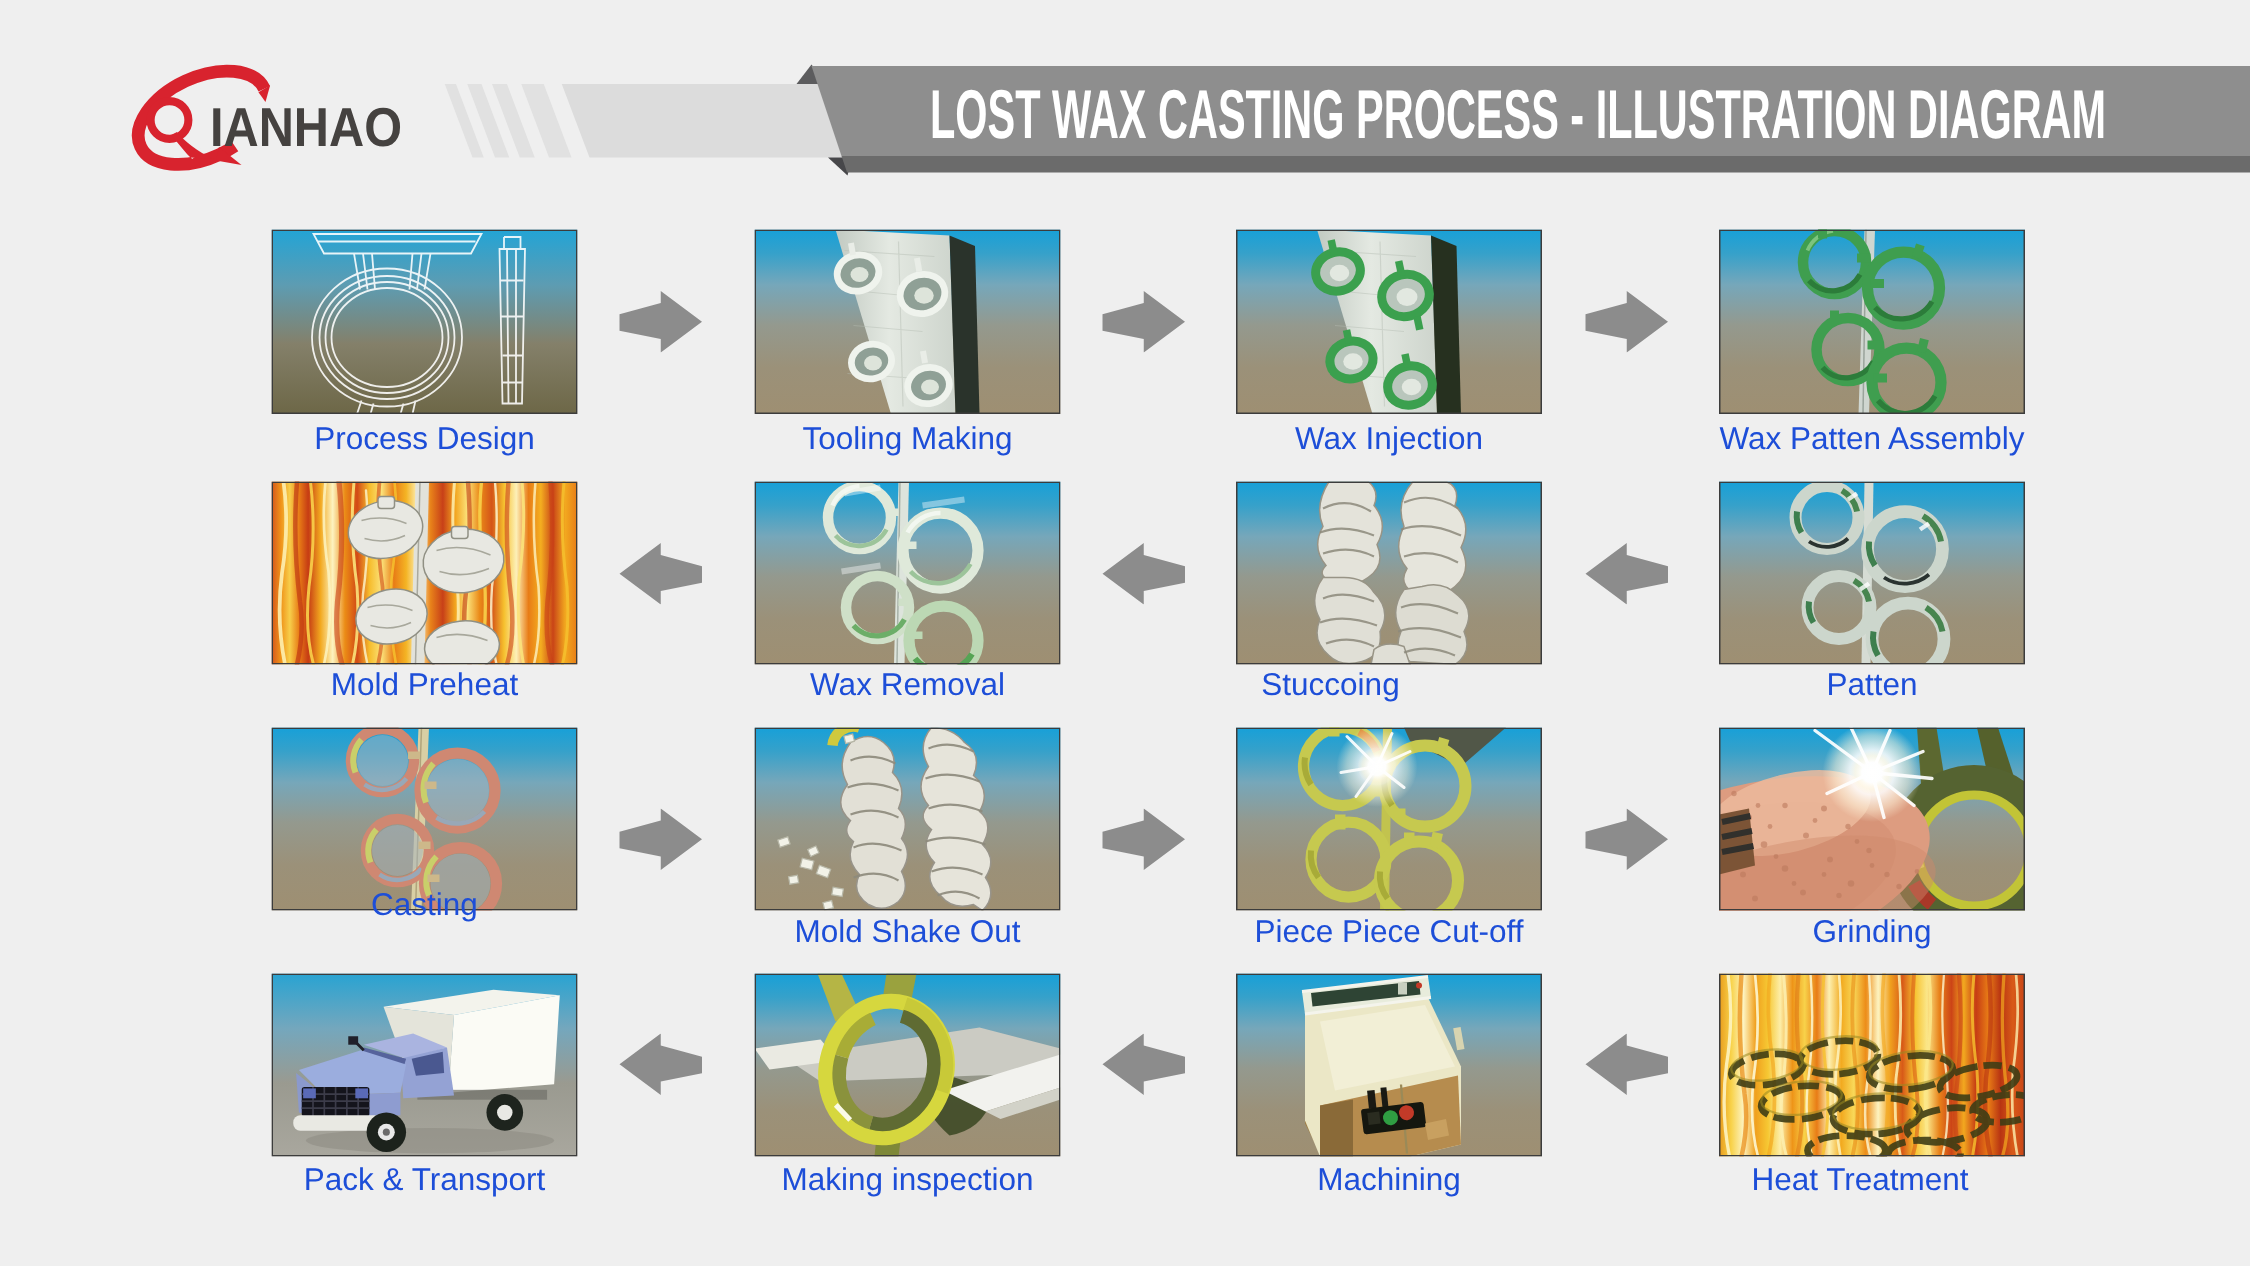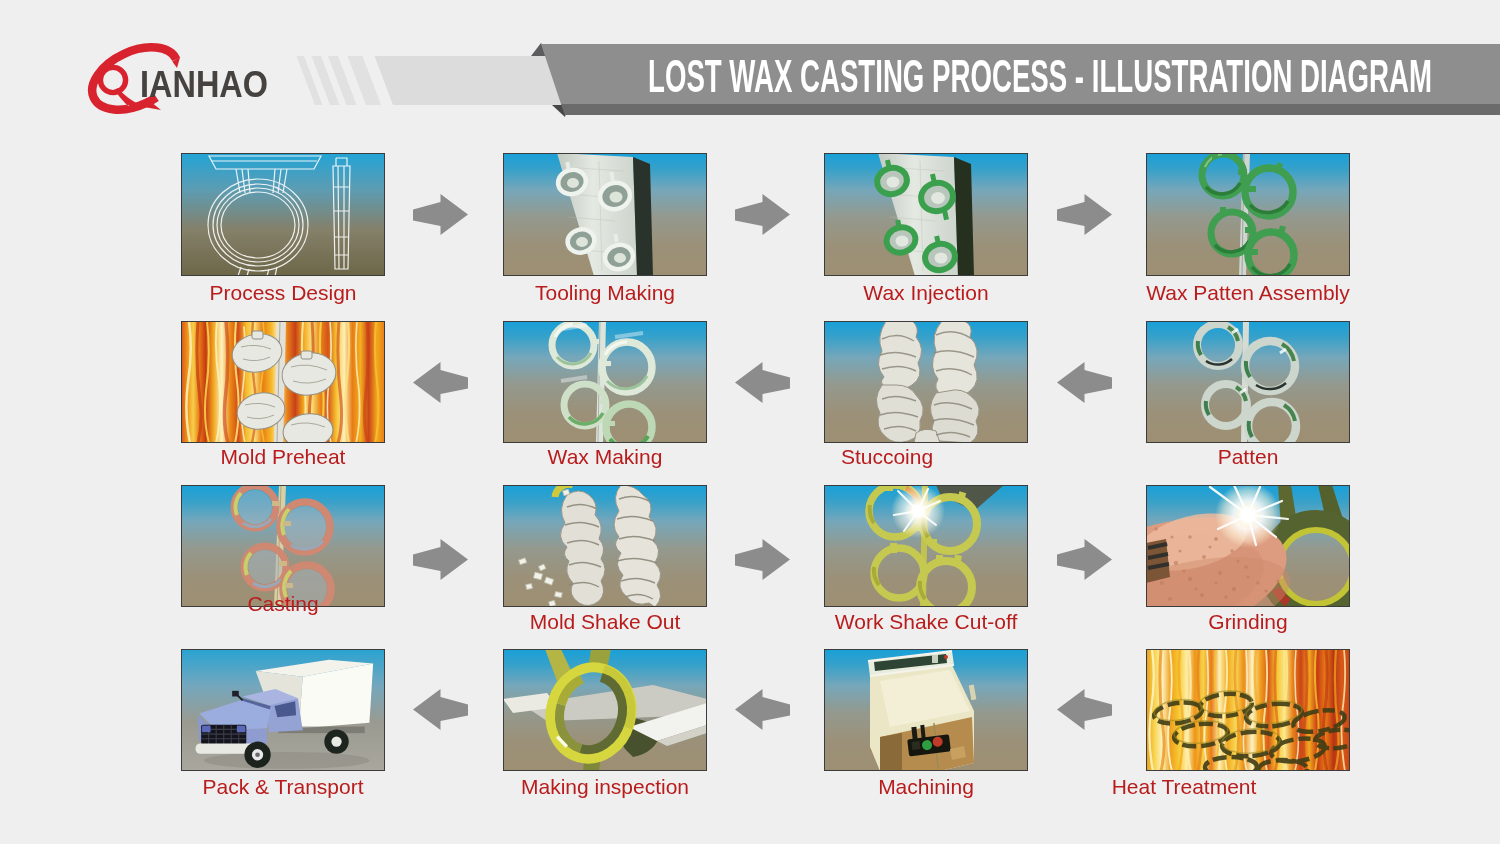--- a/index.html
+++ b/index.html
@@ -1,22 +1,22 @@
 <!DOCTYPE html>
 <html><head>
 <meta charset="utf-8">
 <style>
 html,body{margin:0;padding:0;}
 body{width:1500px;height:844px;overflow:hidden;background:#efefef;font-family:"Liberation Sans",sans-serif;}
 #stage{position:absolute;left:0;top:0;width:1500px;height:844px;background:#efefef;overflow:hidden;}
 .tile{position:absolute;width:204px;}
 .tile svg{display:block;}
-.cap{position:absolute;width:204px;text-align:center;font-size:21px;line-height:22px;color:#b91c1c;}
+.cap{position:absolute;width:204px;text-align:center;font-size:21px;line-height:22px;color:#1d4ed8;}
 .arr{position:absolute;width:57px;height:41px;}
-#title{position:absolute;left:620px;top:51px;width:784px;height:50px;color:#ffffff;font-weight:bold;font-size:46px;line-height:50px;white-space:nowrap;margin-left:28px;}
+#title{position:absolute;left:620px;top:51px;width:784px;height:50px;color:#ffffff;font-weight:bold;font-size:46px;line-height:50px;white-space:nowrap;}
 #title span{display:inline-block;transform-origin:0 50%;}
 </style>
 </head>
 <body>
 <div id="stage">
 
 <svg width="0" height="0" style="position:absolute">
 <defs>
 <linearGradient id="sky" x1="0" y1="0" x2="0" y2="1">
   <stop offset="0" stop-color="#17a0d8"></stop>
@@ -628,33 +628,33 @@
 <rect x="0.5" y="0.5" width="203" height="121" fill="none" stroke="#3c3c3c"></rect>
 </svg>
     </div>
 
 <div class="cap" style="left:181px;top:282px">Process Design</div>
 <div class="cap" style="left:503px;top:282px">Tooling Making</div>
 <div class="cap" style="left:824px;top:282px">Wax Injection</div>
 <div class="cap" style="left:1146px;top:282px">Wax Patten Assembly</div>
 
 <div class="cap" style="left:181px;top:446px">Mold Preheat</div>
-<div class="cap" style="left:503px;top:446px">Wax Making</div>
+<div class="cap" style="left:503px;top:446px">Wax Removal</div>
 <div class="cap" style="left:785px;top:446px">Stuccoing</div>
 <div class="cap" style="left:1146px;top:446px">Patten</div>
 
 <div class="cap" style="left:181px;top:593px">Casting</div>
 <div class="cap" style="left:503px;top:611px">Mold Shake Out</div>
-<div class="cap" style="left:824px;top:611px">Work Shake Cut-off</div>
+<div class="cap" style="left:824px;top:611px">Piece Piece Cut-off</div>
 <div class="cap" style="left:1146px;top:611px">Grinding</div>
 
 <div class="cap" style="left:181px;top:776px">Pack &amp; Transport</div>
 <div class="cap" style="left:503px;top:776px">Making inspection</div>
 <div class="cap" style="left:824px;top:776px">Machining</div>
-<div class="cap" style="left:1082px;top:776px">Heat Treatment</div>
+<div class="cap" style="left:1138px;top:776px">Heat Treatment</div>
 
 <svg class="arr" style="left:412px;top:194px" viewBox="0 0 57 41">
       <polygon points="1,15.5 28.5,8 28.5,0 56,20.5 28.5,41 28.5,32 1,26.5" fill="#8c8c8c"></polygon>
     </svg>
 <svg class="arr" style="left:734px;top:194px" viewBox="0 0 57 41">
       <polygon points="1,15.5 28.5,8 28.5,0 56,20.5 28.5,41 28.5,32 1,26.5" fill="#8c8c8c"></polygon>
     </svg>
 <svg class="arr" style="left:1056px;top:194px" viewBox="0 0 57 41">
       <polygon points="1,15.5 28.5,8 28.5,0 56,20.5 28.5,41 28.5,32 1,26.5" fill="#8c8c8c"></polygon>
     </svg>

